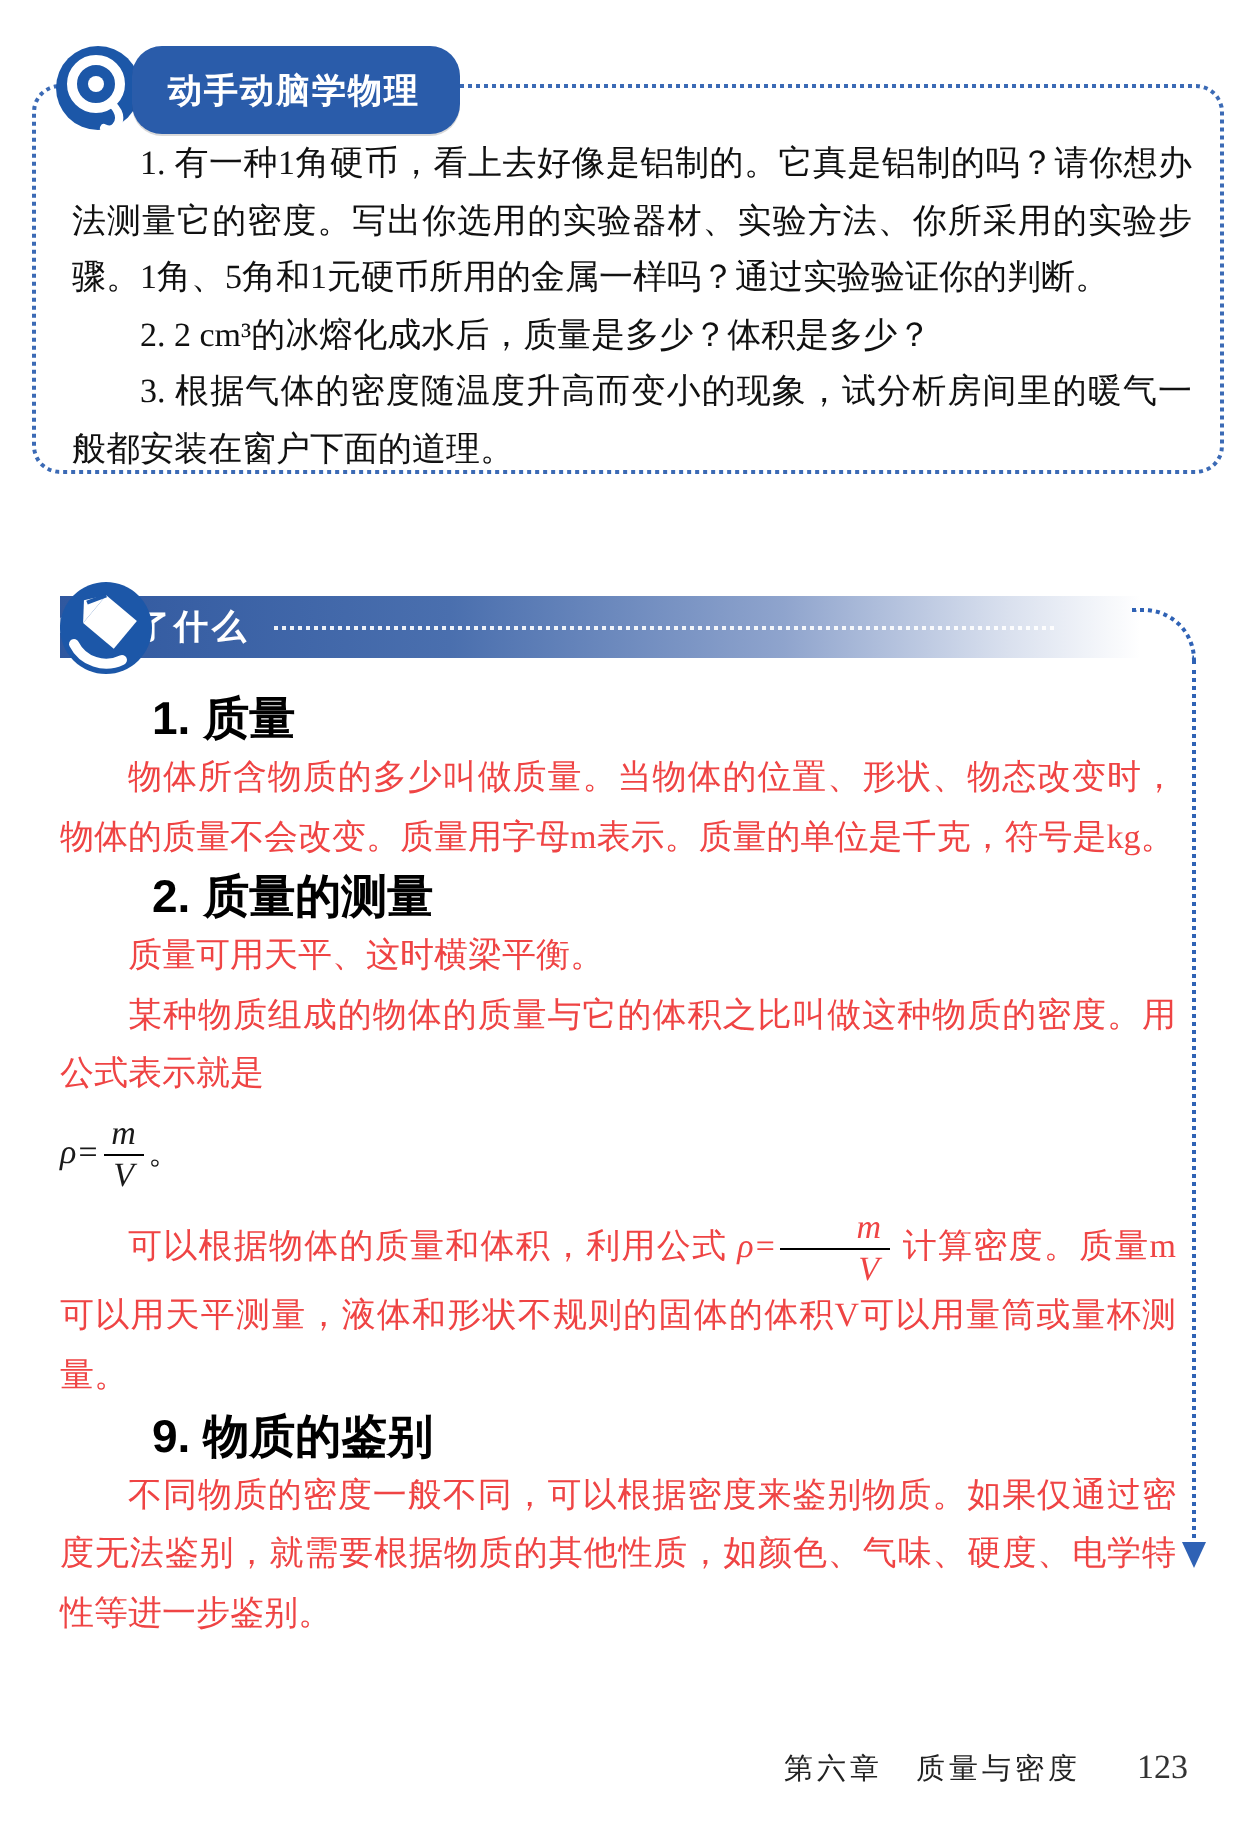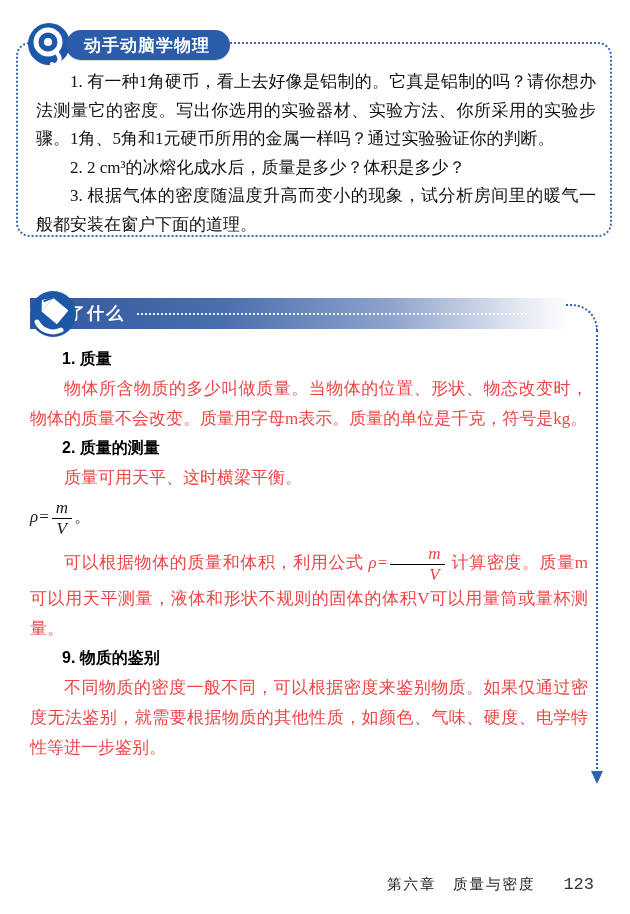--- a/index.html
+++ b/index.html
@@ -11,21 +11,21 @@
     position:absolute; left:16px; top:42px; width:596px; height:195px;
     border:2px dotted #3b6ab5; border-radius:14px;
     background:#ffffff;
   }
   .handson-badge {
     position:absolute; left:26px; top:22px; z-index:3;
     display:flex; align-items:center;
   }
   .handson-icon { width:46px; height:46px; display:block; }
   .handson-pill {
-    margin-left:-6px; height:30px; padding:0 20px 0 18px;
+    margin-left:-6px; height:44px; padding:0 20px 0 18px;
     background:#2a5caa; border-radius:15px;
     display:flex; align-items:center;
     color:#ffffff; font-family:"Liberation Sans","DejaVu Sans",sans-serif;
     font-weight:bold; font-size:17px; letter-spacing:1px;
     box-shadow:0 1px 0 rgba(0,0,0,0.15);
   }
   .handson-content {
     position:absolute; left:18px; right:14px; top:24px;
   }
   .handson-content p {
@@ -62,40 +62,40 @@
     position:absolute; left:591px; top:771px; width:0; height:0;
     border-left:6px solid transparent; border-right:6px solid transparent;
     border-top:13px solid #2f62b5;
   }
 
   .learned-content {
     position:absolute; left:30px; top:344px; width:558px;
   }
   .learned-content .h {
     font-family:"Liberation Sans","DejaVu Sans",sans-serif;
-    font-weight:bold; font-size:16px; line-height:30px; text-indent:2em; color:#000;
+    font-weight:bold; font-size:23px; line-height:30px; text-indent:2em; color:#000;
   }
   .learned-content p {
     font-size:17px; line-height:29.6px; text-indent:2em; text-align:justify; color:#ef4444;
   }
   .formula-line {
     font-size:17px; line-height:1; padding:6px 0 8px 0; text-indent:0;
   }
   .var { font-style:italic; font-family:"Liberation Serif","DejaVu Serif",serif; }
   .frac { display:inline-block; vertical-align:middle; text-align:center; margin:0 2px; }
   .frac .num { display:block; line-height:1.05; border-bottom:1.5px solid #000; padding:0 4px 1px; }
   .frac .den { display:block; line-height:1.05; padding-top:1px; }
 
   
   .footer {
     position:absolute; right:36px; bottom:20px;
     display:flex; align-items:baseline; gap:28px;
   }
   .footer-chapter { font-size:14.5px; color:#222; letter-spacing:2px; }
-  .footer-page { font-family:Liberation Mono, monospace; font-size:17px; color:#333; }
+  .footer-page { font-family:Liberation Serif, serif; font-size:17px; color:#333; }
 </style>
 </head>
 <body>
 
 <div class="handson-box">
   <div class="handson-content">
     <p>1. 有一种1角硬币，看上去好像是铝制的。它真是铝制的吗？请你想办法测量它的密度。写出你选用的实验器材、实验方法、你所采用的实验步骤。1角、5角和1元硬币所用的金属一样吗？通过实验验证你的判断。</p>
     <p>2. 2 cm³的冰熔化成水后，质量是多少？体积是多少？</p>
     <p>3. 根据气体的密度随温度升高而变小的现象，试分析房间里的暖气一般都安装在窗户下面的道理。</p>
   </div>
@@ -130,20 +130,21 @@
 <div class="learned-vline"></div>
 <div class="learned-arrow"></div>
 
 <div class="learned-content">
   <div class="h">1. 质量</div>
   <p>物体所含物质的多少叫做质量。当物体的位置、形状、物态改变时，物体的质量不会改变。质量用字母m表示。质量的单位是千克，符号是kg。</p>
 
   <div class="h">2. 质量的测量</div>
   <p>质量可用天平、这时横梁平衡。</p>
 
+  <p>某种物质组成的物体的质量与它的体积之比叫做这种物质的密度。用公式表示就是</p>
   <div class="formula-line">
     <span class="var">ρ=</span><span class="frac"><span class="num var">m</span><span class="den var">V</span></span><span>。</span>
   </div>
   <p><span>可以根据物体的质量和体积，利用公式 </span><span class="var">ρ=</span><span class="frac"><span class="num var">m</span><span class="den var">V</span></span><span> 计算密度。质量m可以用天平测量，液体和形状不规则的固体的体积V可以用量筒或量杯测量。</span></p>
 
   <div class="h">9. 物质的鉴别</div>
   <p>不同物质的密度一般不同，可以根据密度来鉴别物质。如果仅通过密度无法鉴别，就需要根据物质的其他性质，如颜色、气味、硬度、电学特性等进一步鉴别。</p>
 </div>
 
 <div class="footer">

